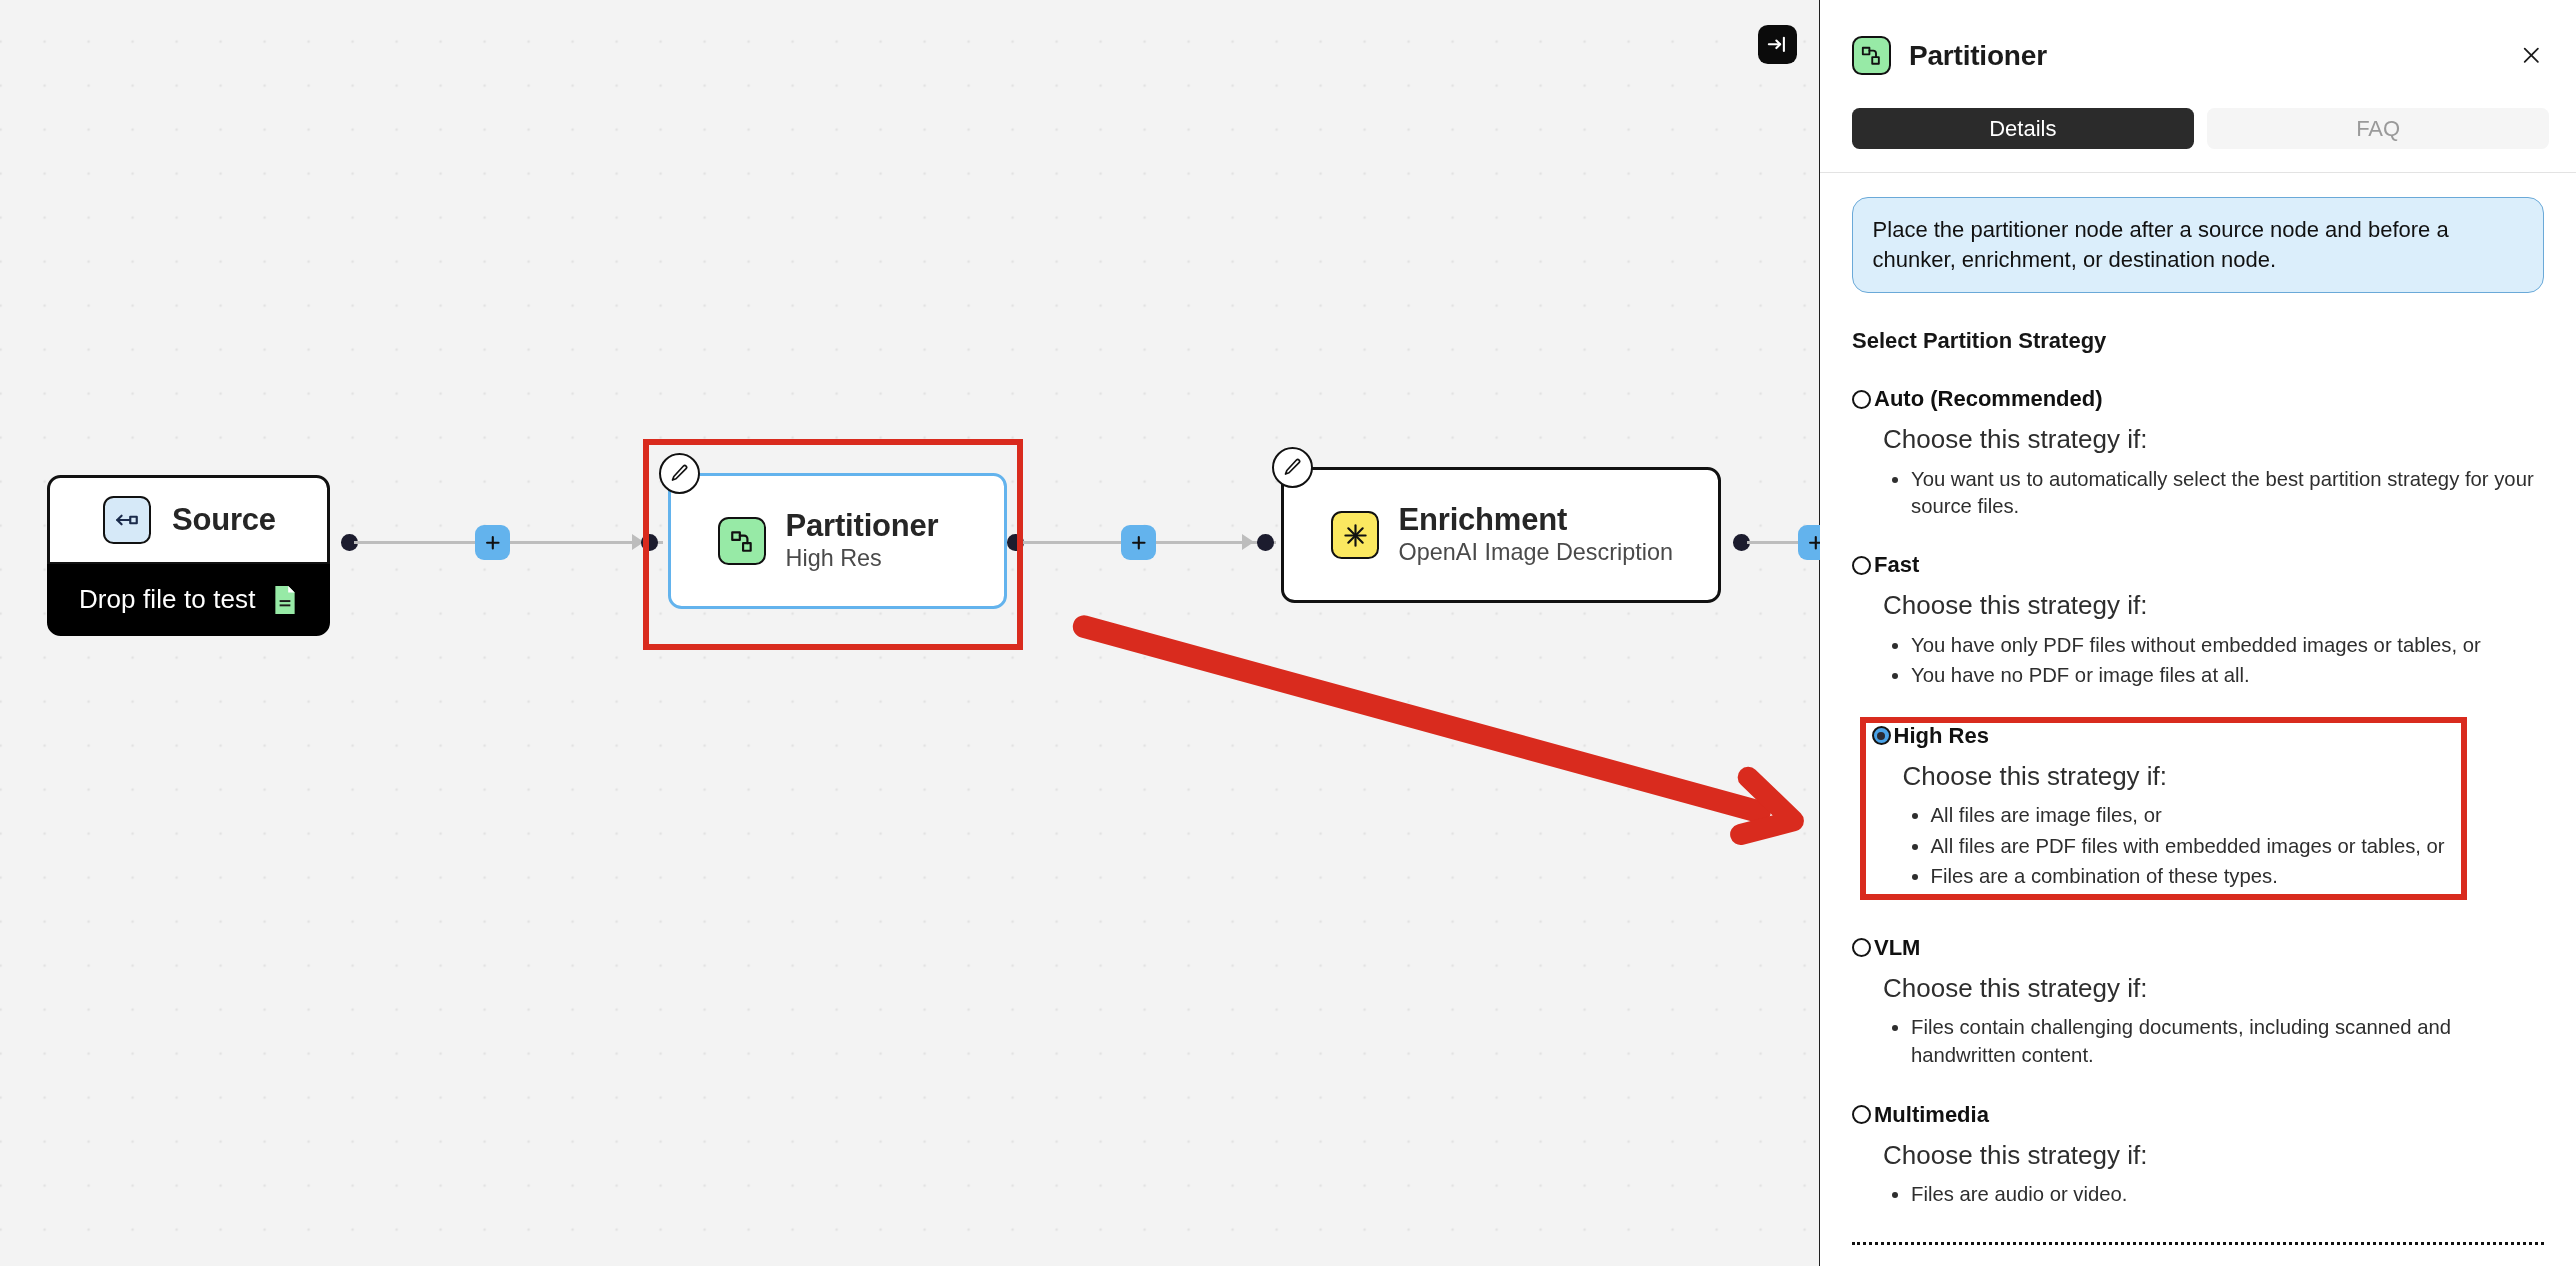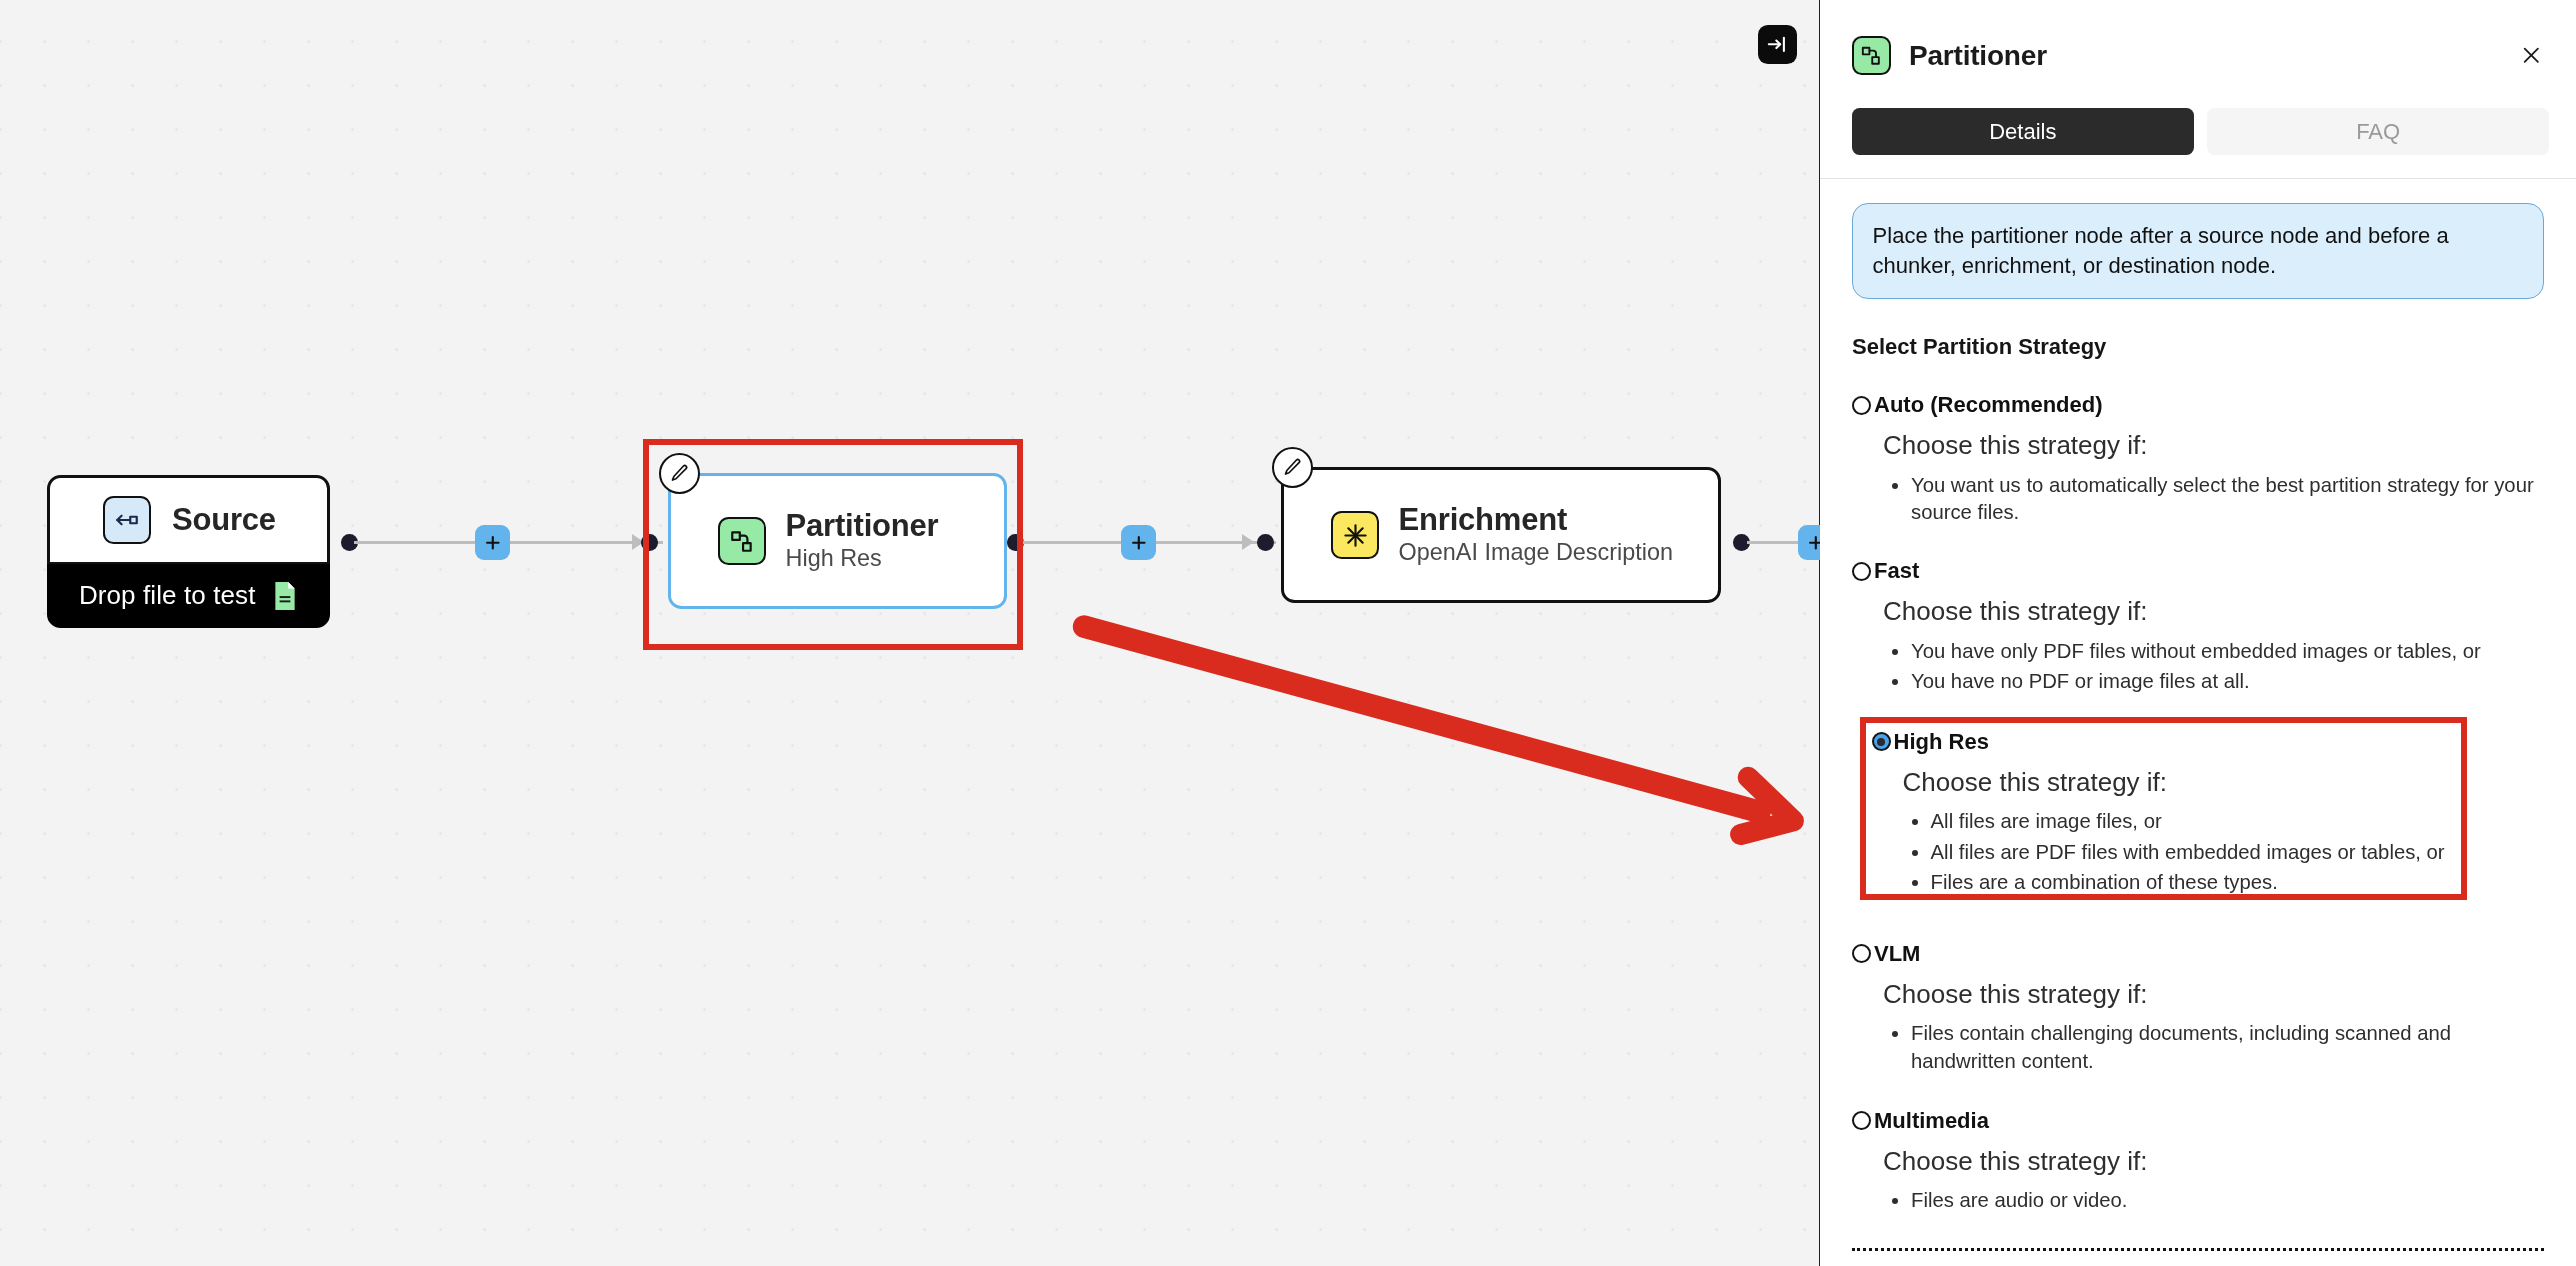--- a/index.html
+++ b/index.html
@@ -39,21 +39,21 @@
   .node { position: absolute; }
 
   
   #node-source { left: 47px; top: 475px; width: 283px; }
   .src-card {
     background: #ffffff; border: 3px solid #111111;
     border-top-left-radius: 13.6px; border-top-right-radius: 13.6px;
     height: 90px; display: flex; align-items: center; padding-left: 53px; gap: 21px;
   }
   .src-banner {
-    background: #000000; height: 64px;
+    background: #000000; height: 72px;
     border-bottom-left-radius: 13.6px; border-bottom-right-radius: 13.6px;
     display: flex; align-items: center; justify-content: center; gap: 16.6px;
     color: #ffffff; font-size: 26px; letter-spacing: 0.1px;
     margin-top: -1.5px;
   }
   .icon-tile {
     width: 48px; height: 48px; border-radius: 10.6px;
     border: 2.3px solid #111111; display: flex; align-items: center; justify-content: center;
     flex: 0 0 auto;
   }
@@ -122,21 +122,21 @@
   }
   .panel-icon {
     width: 39px; height: 39px; border-radius: 9.8px; background: #97eaa6;
     border: 2.3px solid #111111; display:flex; align-items:center; justify-content:center; flex:0 0 auto;
   }
   .panel-title { font-size: 28px; font-weight: 700; color: #1b1b1b; flex: 1; letter-spacing: -0.2px;}
   .close-x { width: 36px; height: 36px; display:flex; align-items:center; justify-content:center; cursor: pointer; }
 
   .tabs { display: flex; gap: 13.6px; padding: 18px 27px 0 32px; }
   .tab {
-    flex: 1; height: 47px; border-radius: 7.5px;
+    flex: 1; height: 41px; border-radius: 7.5px;
     display: flex; align-items: center; justify-content: center;
     font-size: 22px; cursor: pointer;
   }
   .tab.active { background: #2b2b2b; color: #ffffff; }
   .tab.inactive { background: #f5f5f5; color: #9a9a9a; }
   .tab-underline { height: 1.5px; background: #e3e3e3; margin-top: 22.6px; width: 100%; }
 
   .panel-body { flex: 1; padding: 0 32px; overflow: hidden; position: relative; }
 
   .info-banner {

